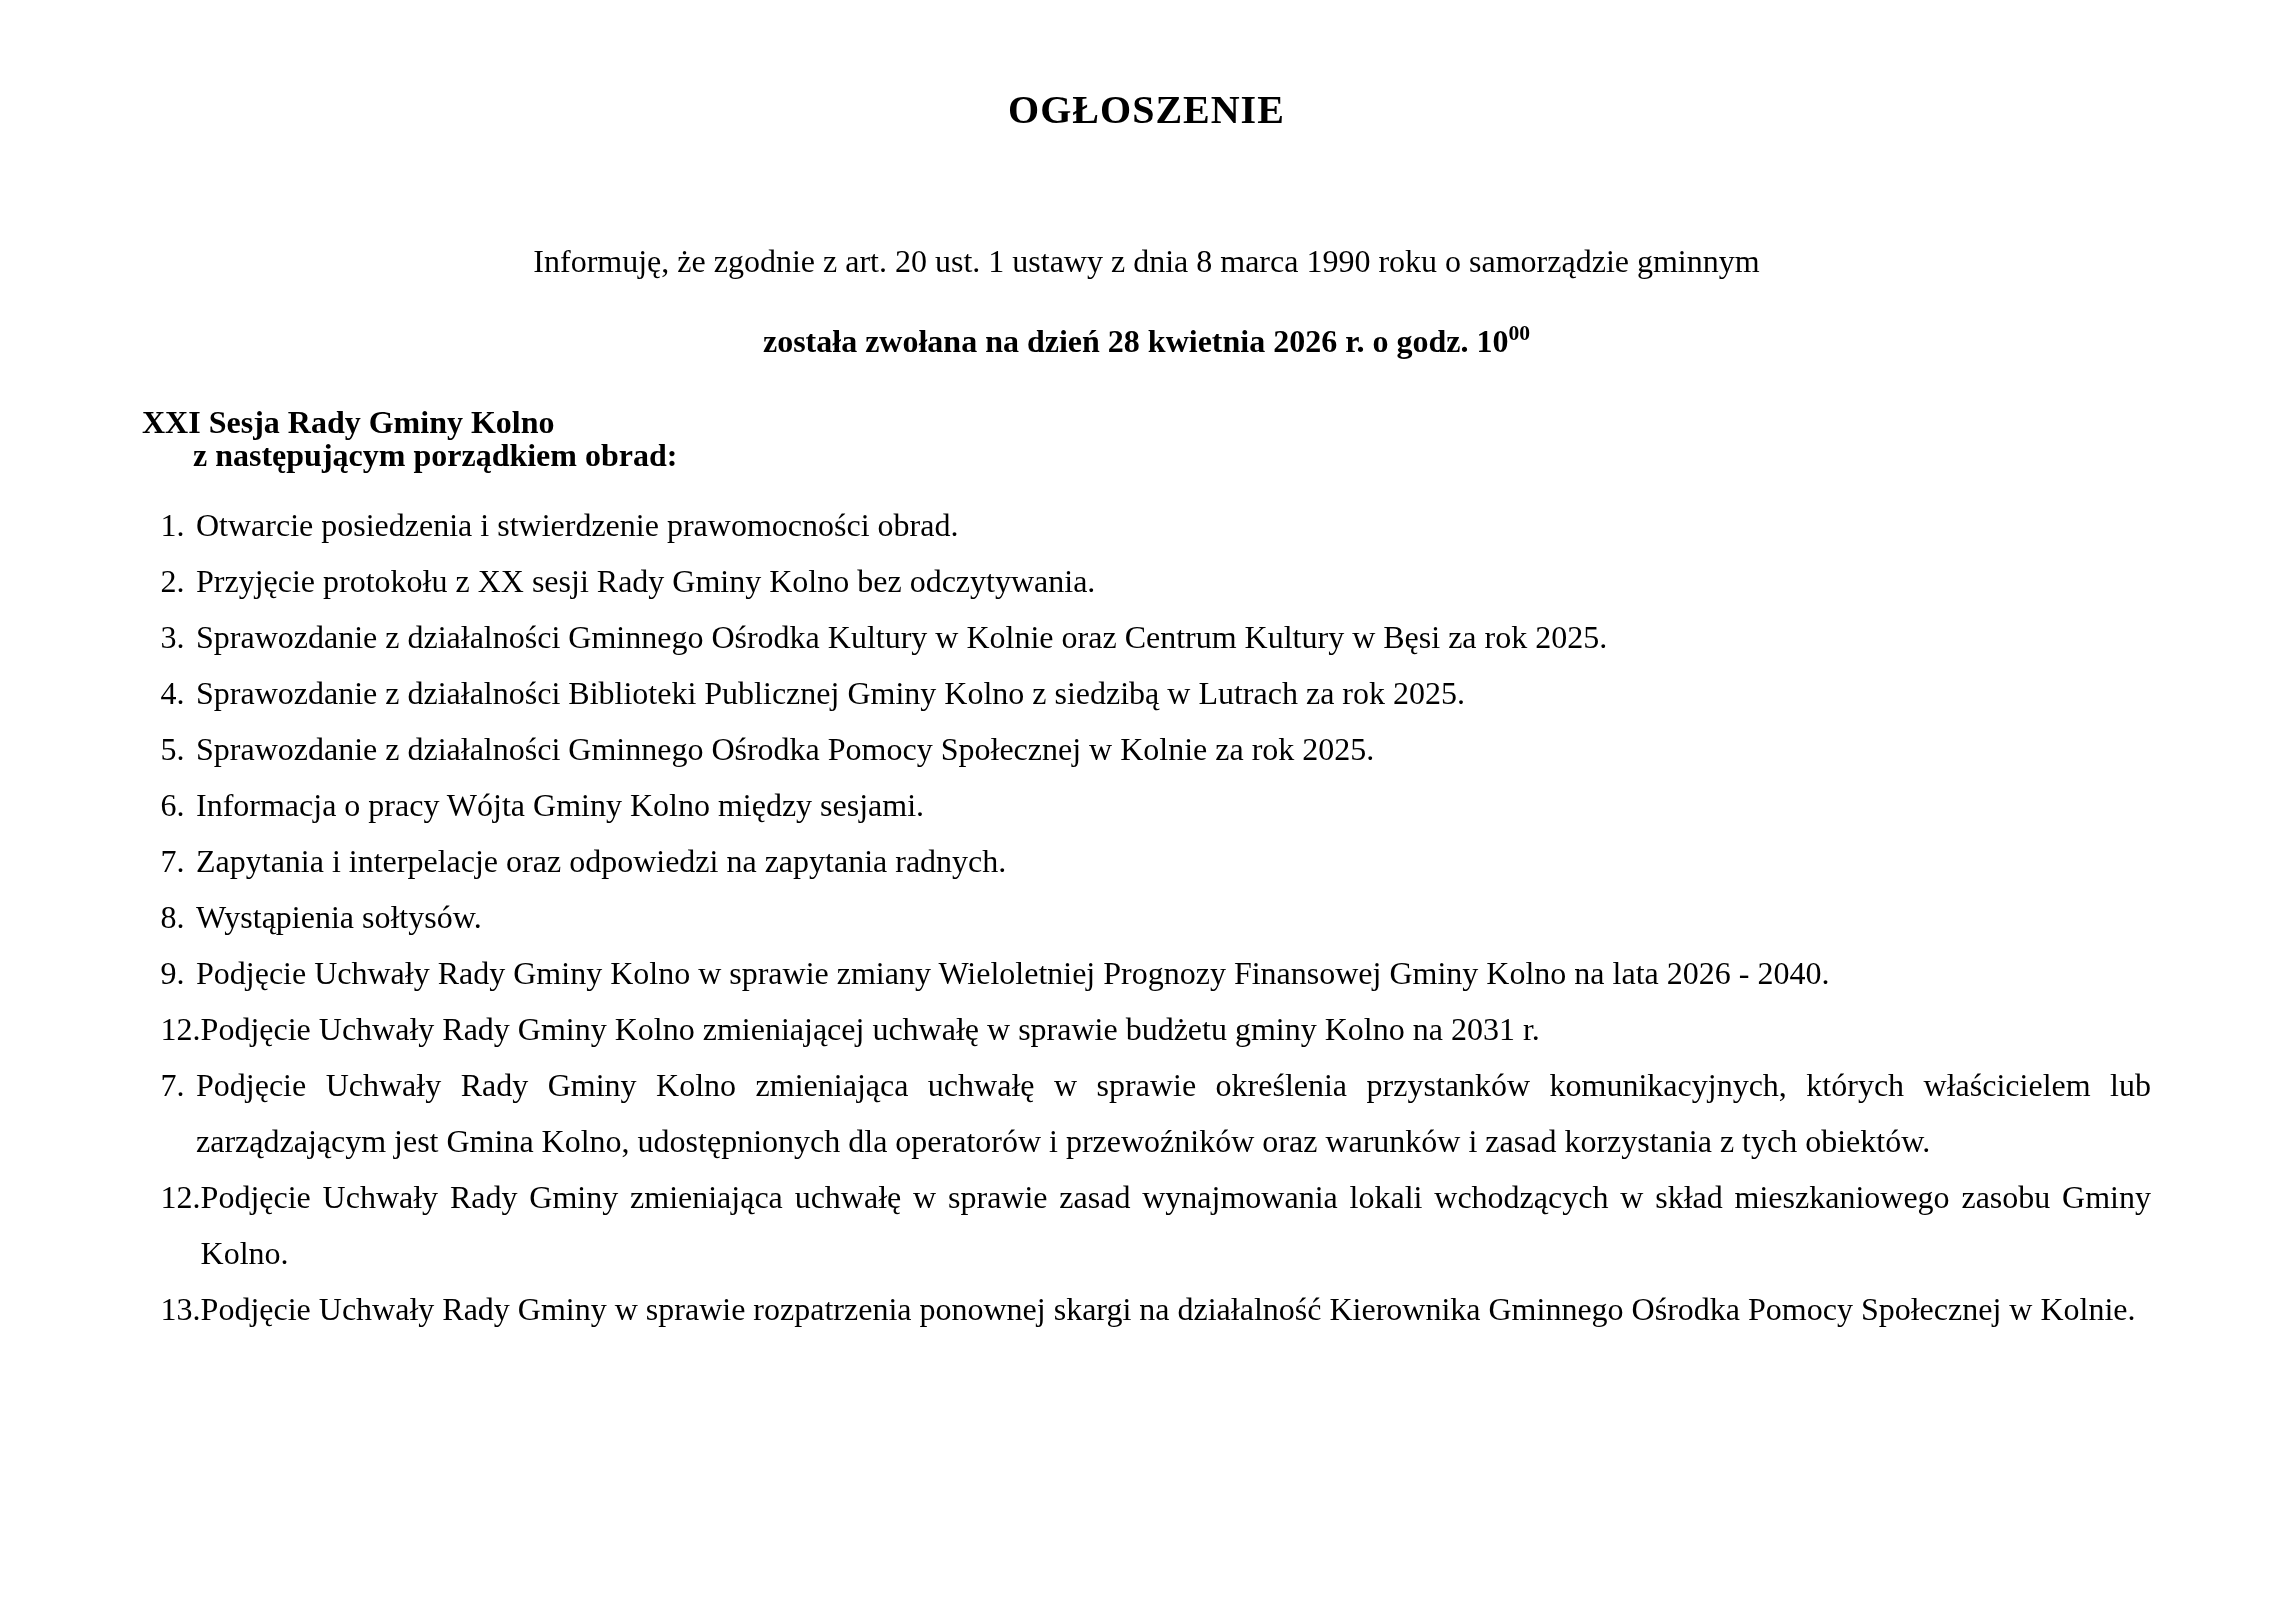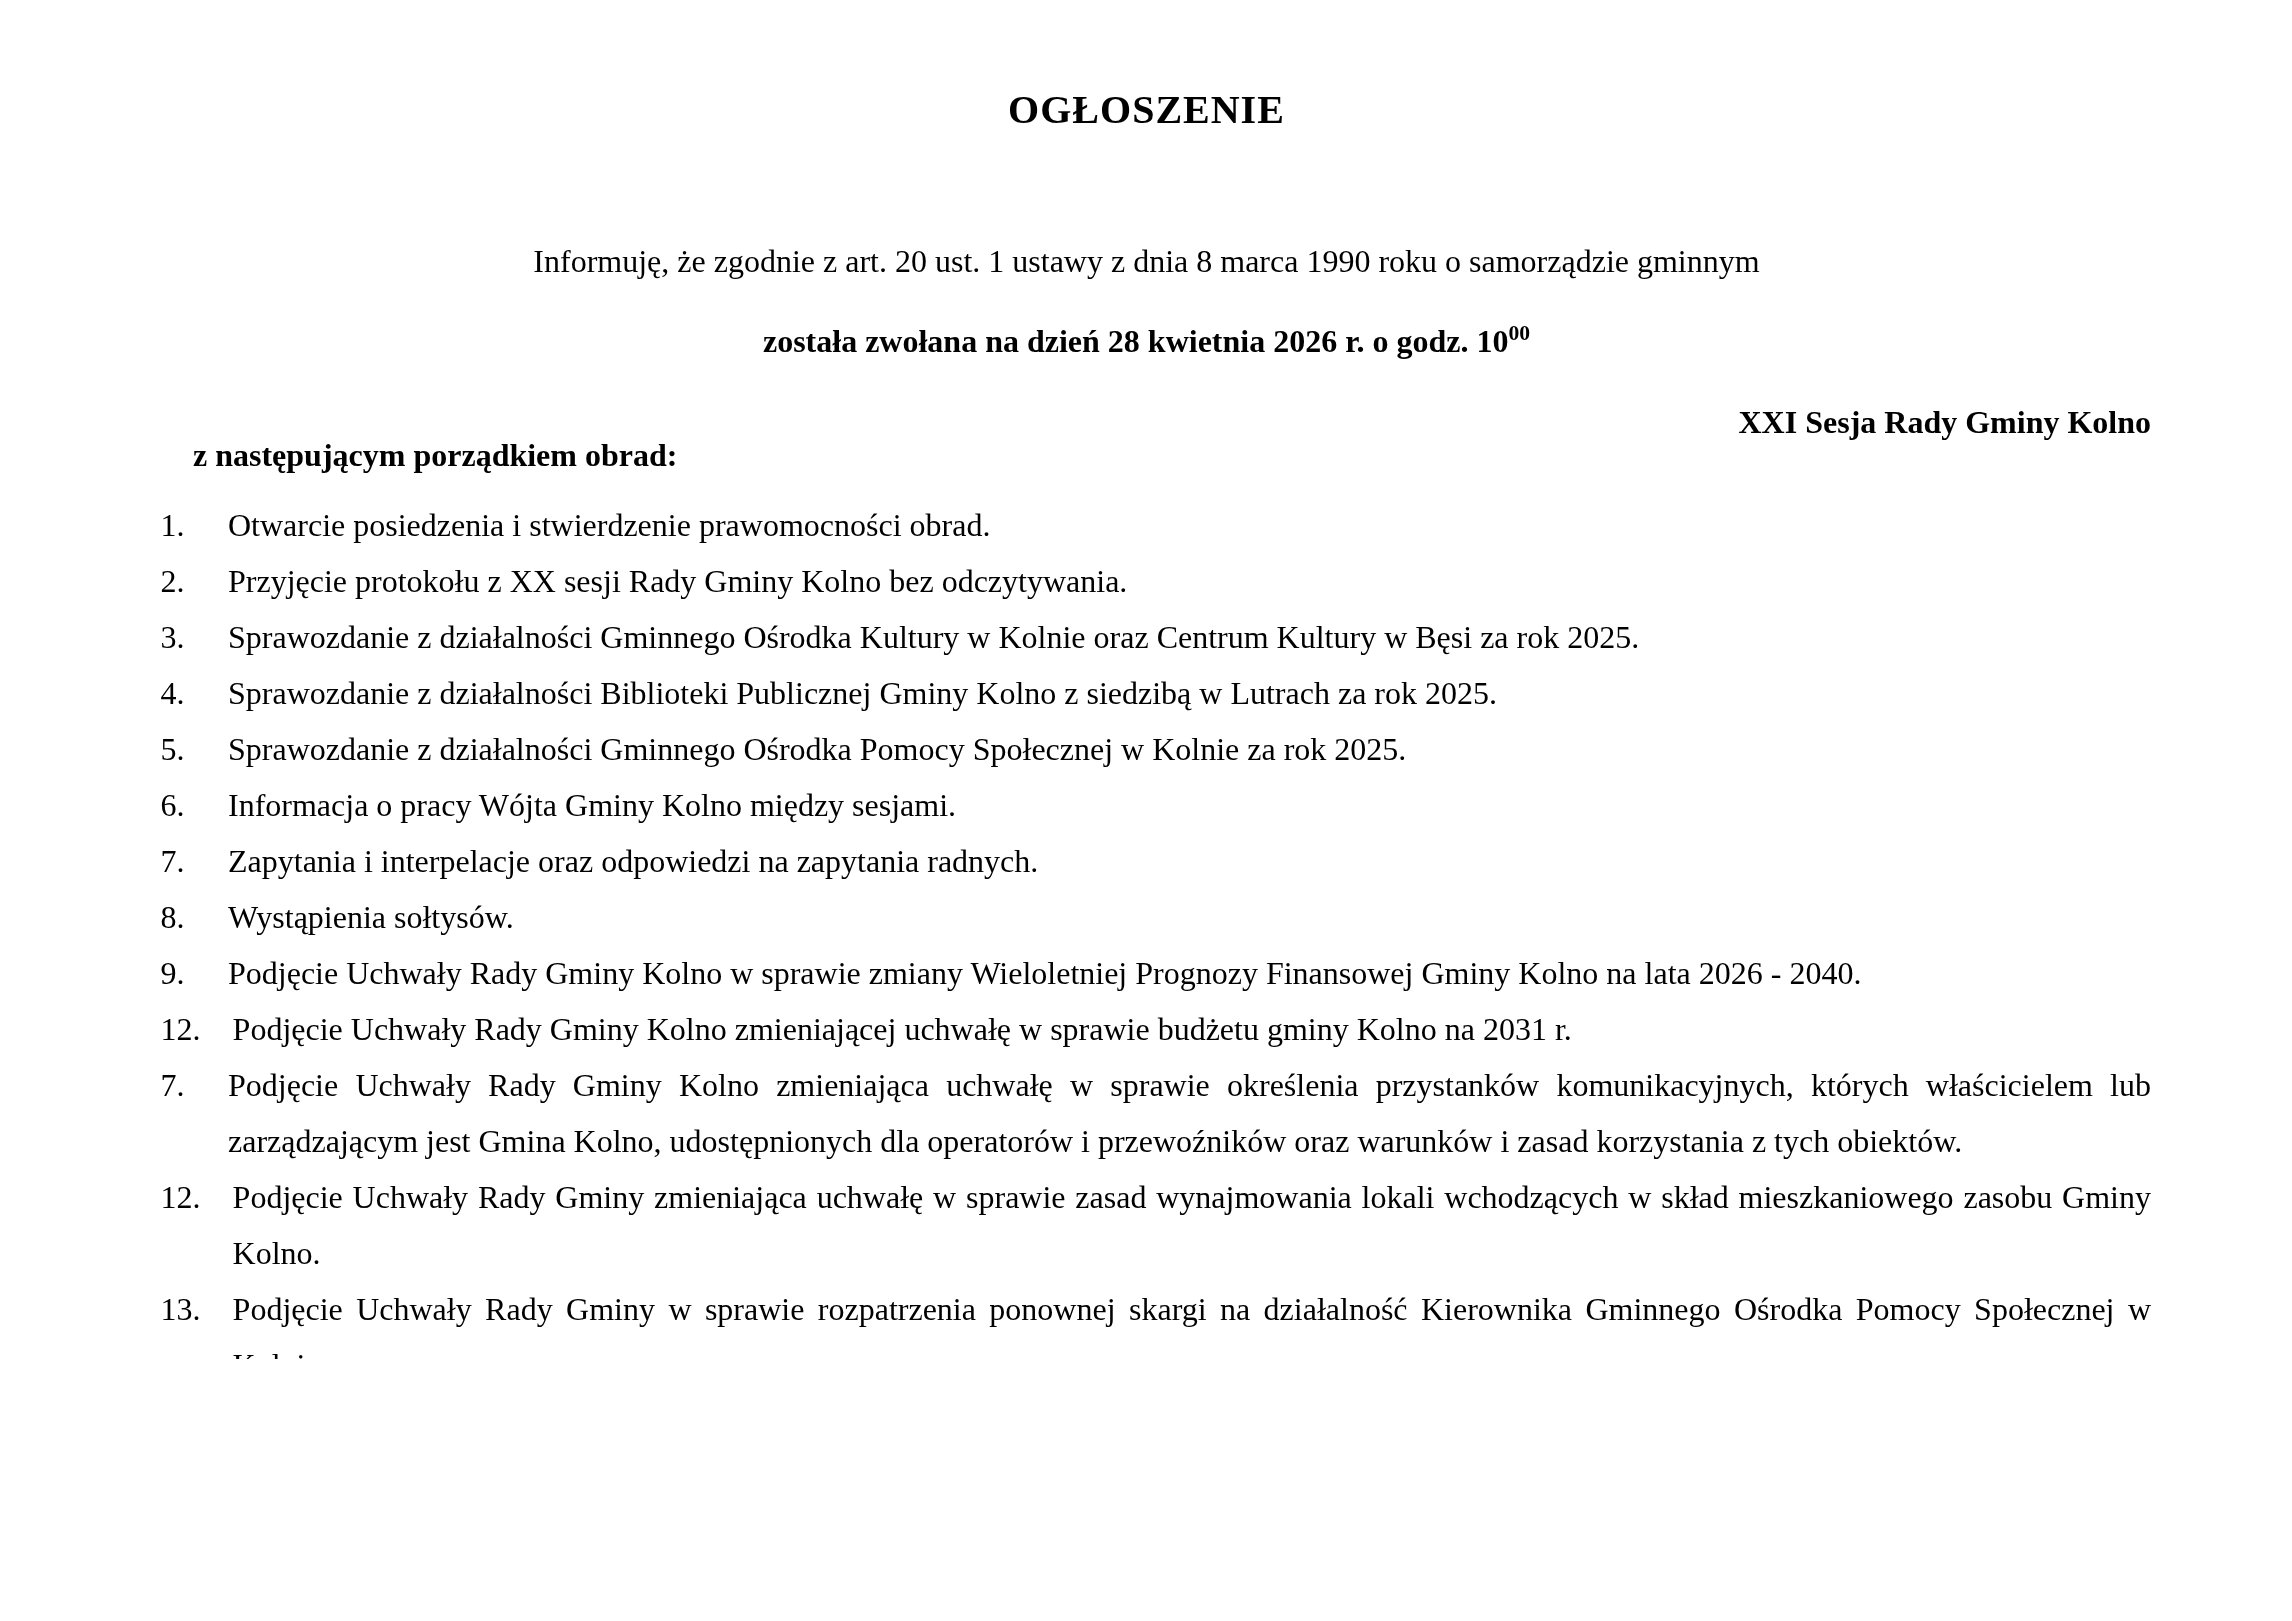--- a/index.html
+++ b/index.html
@@ -37,21 +37,21 @@
     font-weight: 700;
     line-height: 33px;
   }
   .convocation-line sup {
     font-size: 21.6px;
     vertical-align: super;
     line-height: 0;
   }
   .session-line {
     margin-top: 48px;
-    text-align: right;
+    text-align: left;
     font-weight: 700;
     line-height: 33px;
   }
   .agenda-heading {
     font-weight: 700;
     line-height: 33px;
     padding-left: 51px;
   }
   .agenda-list {
     margin-top: 24.5px;
@@ -62,21 +62,20 @@
   }
   .agenda-item .num {
     flex: 0 0 54px;
     box-sizing: border-box;
     padding-left: 18.6px;
     white-space: nowrap;
   }
   .agenda-item .txt {
     flex: 1 1 auto;
     text-align: justify;
-    margin-left: 32px;
   }
 </style>
 </head>
 <body>
 
 <div class="page">
 
   <div class="doc-title">OGŁOSZENIE</div>
 
   <div class="intro-line">Informuję, że zgodnie z art. 20 ust. 1 ustawy z dnia 8 marca 1990 roku o samorządzie gminnym</div>

